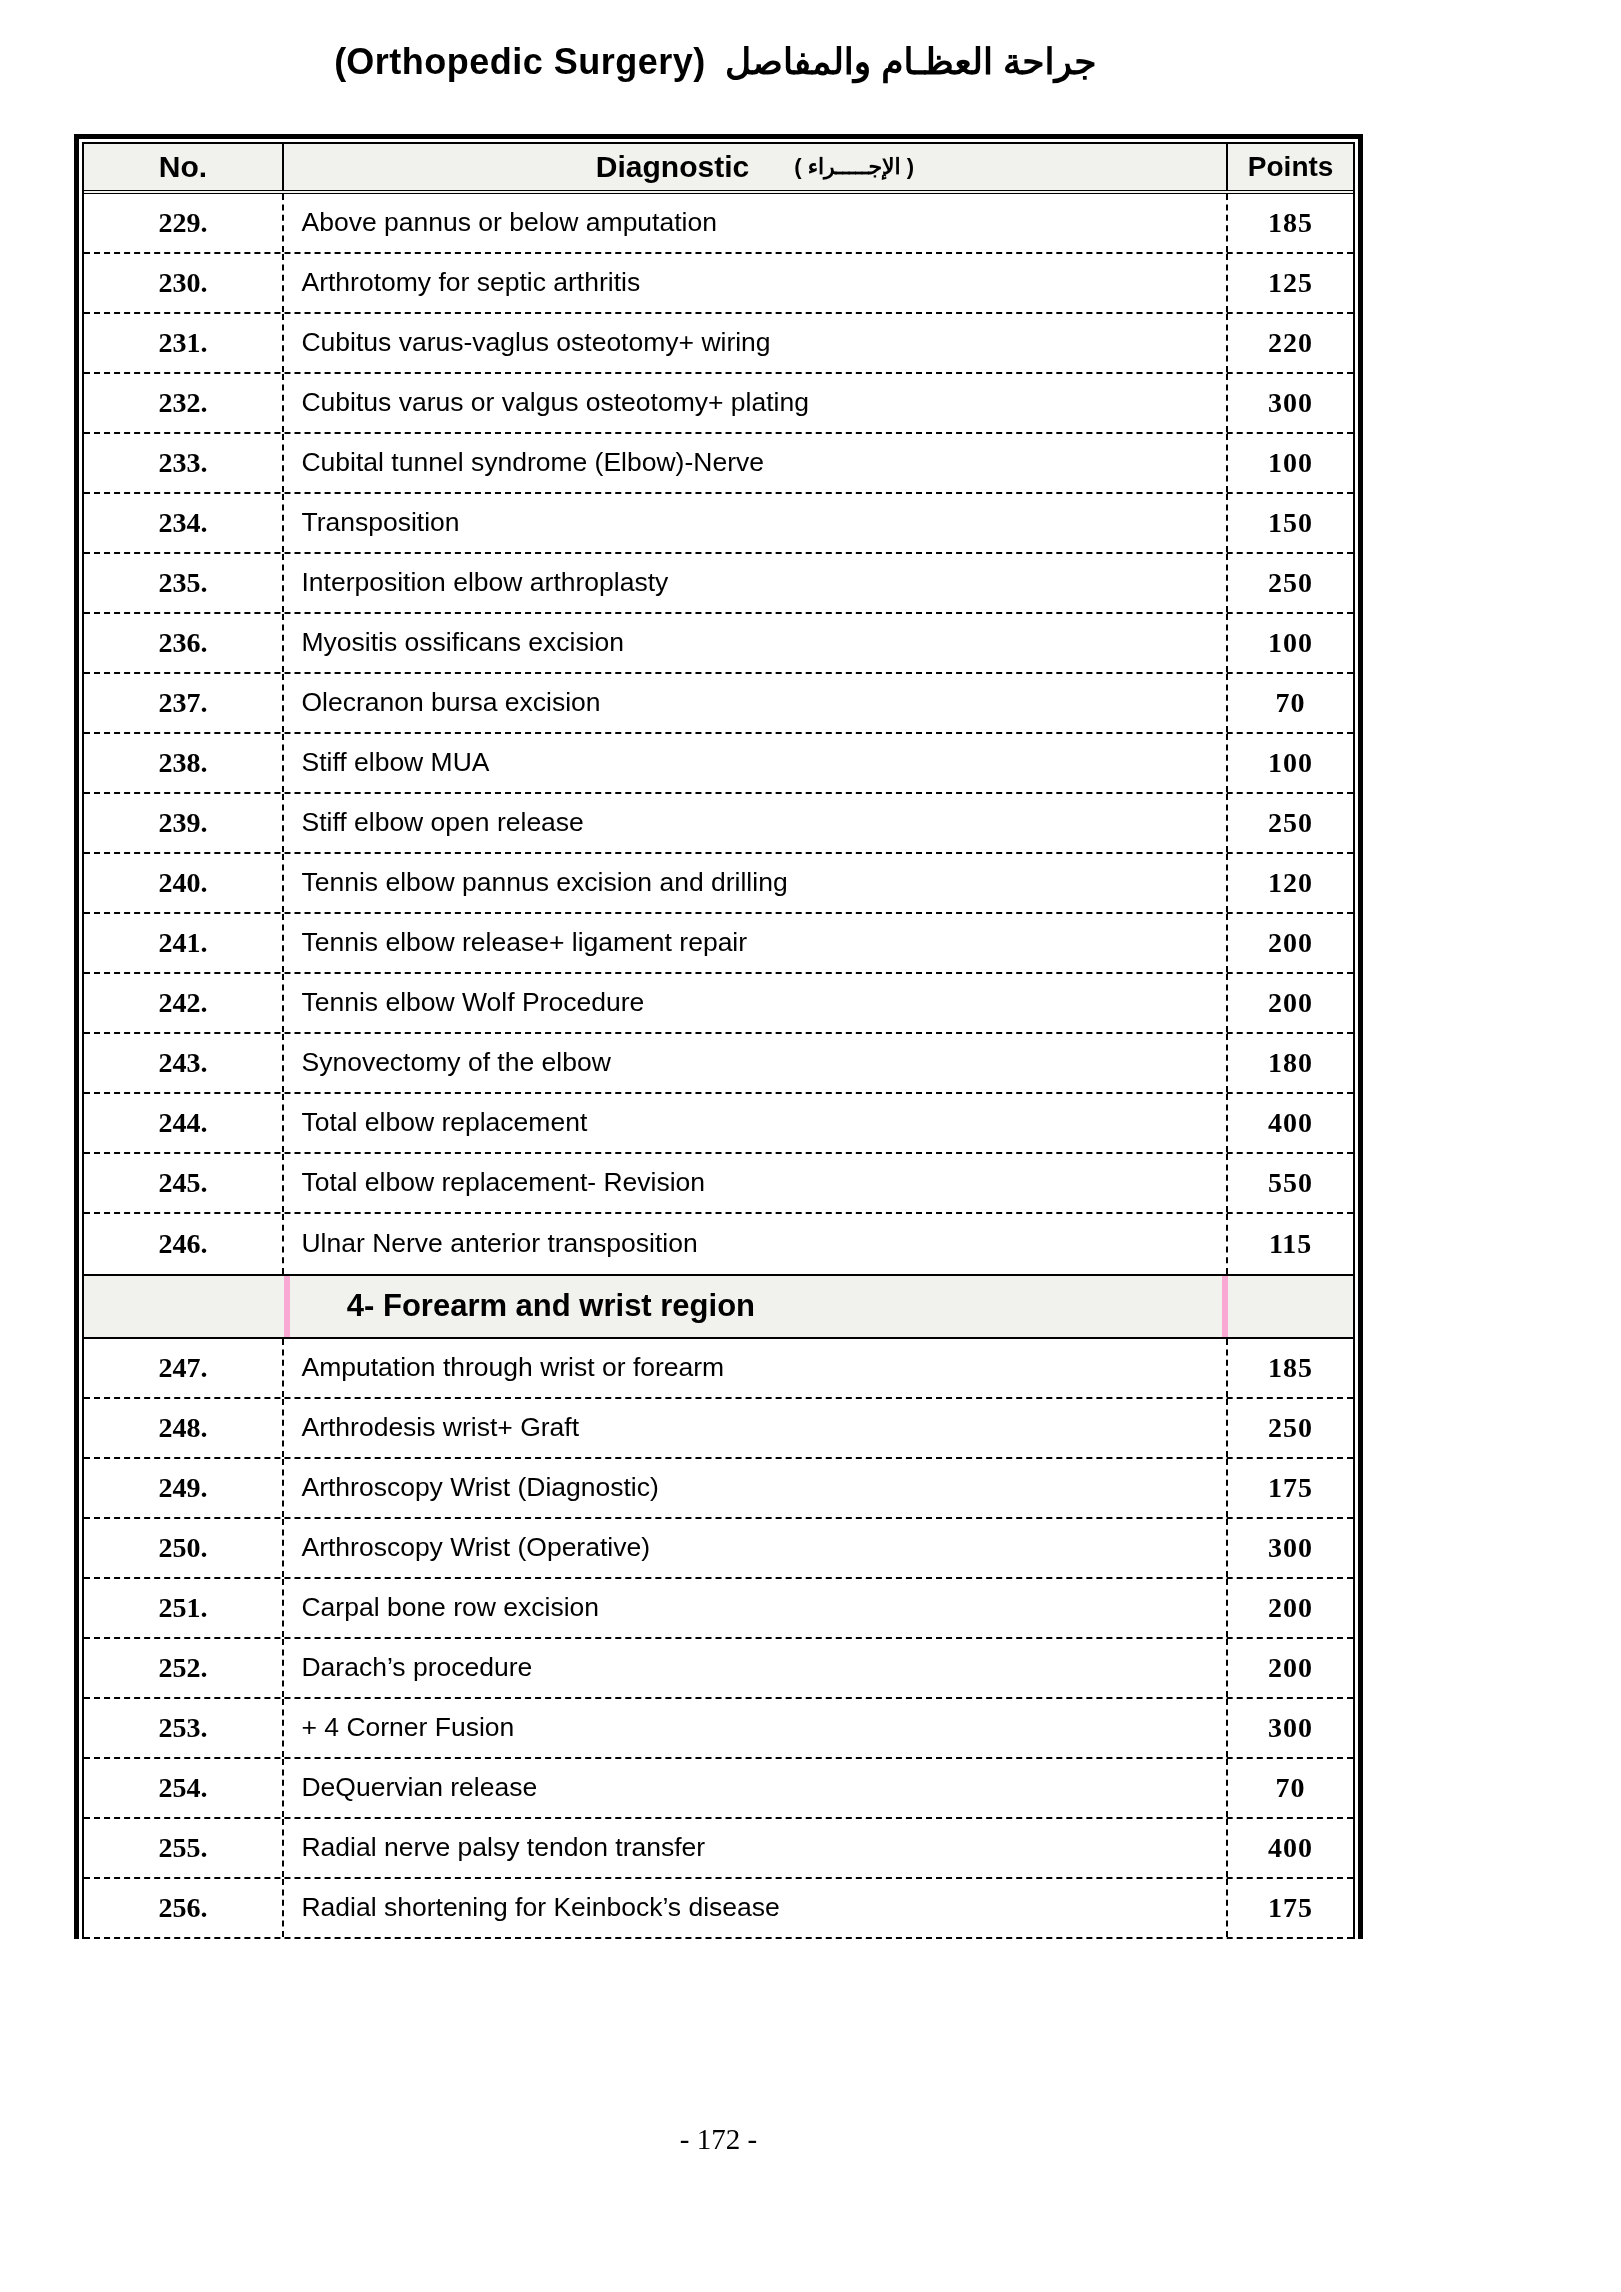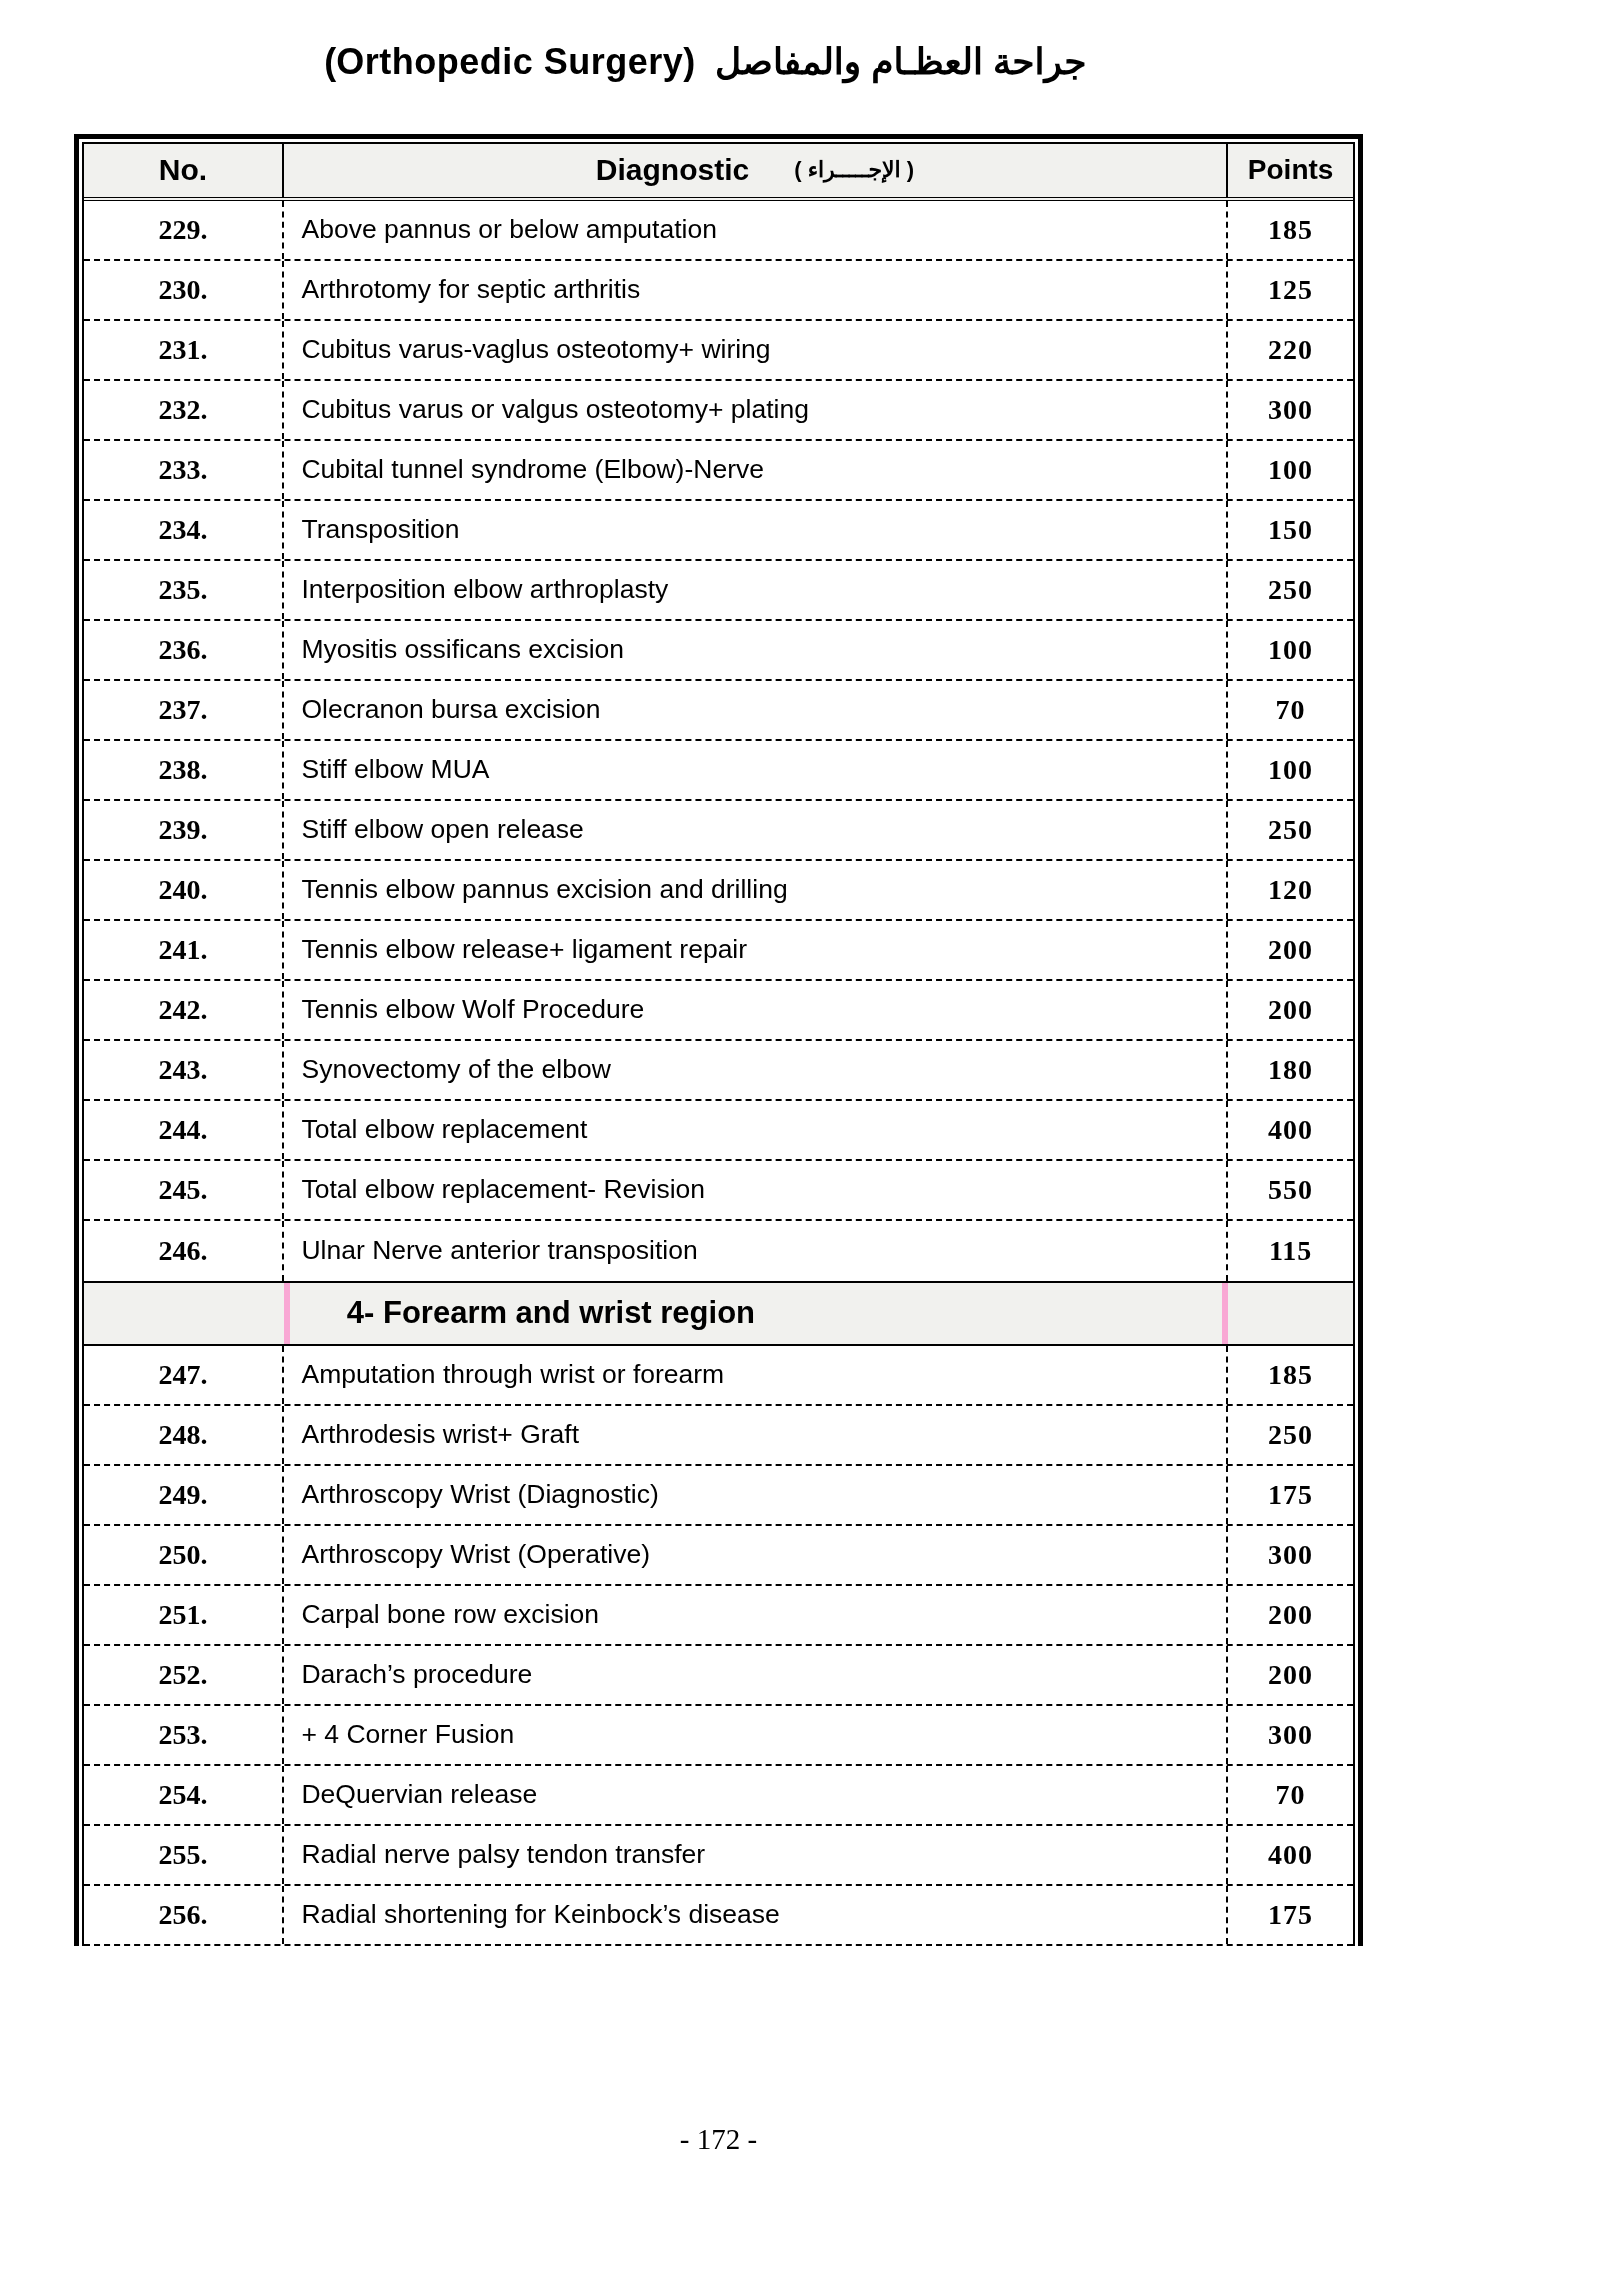--- a/index.html
+++ b/index.html
@@ -7,21 +7,21 @@
   .page {
     position:relative;
     width:1621px; height:2293px;
     background:#ffffff;
     font-family:"Liberation Sans", sans-serif;
     color:#000;
     overflow:hidden;
   }
   .title {
     position:absolute;
-    top:41px; left:56px; width:1289px;
+    top:41px; left:66px; width:1289px;
     text-align:center;
     font-size:36px;
     font-weight:bold;
     letter-spacing:0.5px;
     direction:rtl;
   }
   .title .en { margin:0 9.8px; }
   .table-outer {
     position:absolute;
     left:74px; top:134px; width:1289px;
@@ -32,21 +32,21 @@
   .table-inner {
     border:2px solid #000;
     border-bottom:none;
     background:#fff;
   }
   .row { display:grid; grid-template-columns:200px 1fr 125px; }
   
   .thead {
     background:#f1f1ee;
     border-bottom:4.9px double #000;
-    height:57px;
+    height:50px;
   }
   .thead .cell {
     display:flex; align-items:center; justify-content:center;
     font-weight:bold;
     font-size:30px;
   }
   .thead .no-cell  { border-right:2px solid #000; }
   .thead .proc-cell{ border-right:2px solid #000; gap:45px; }
   .thead .pts-cell { font-size:28px; }
   .thead .ar { font-size:22px; direction:ltr; }

